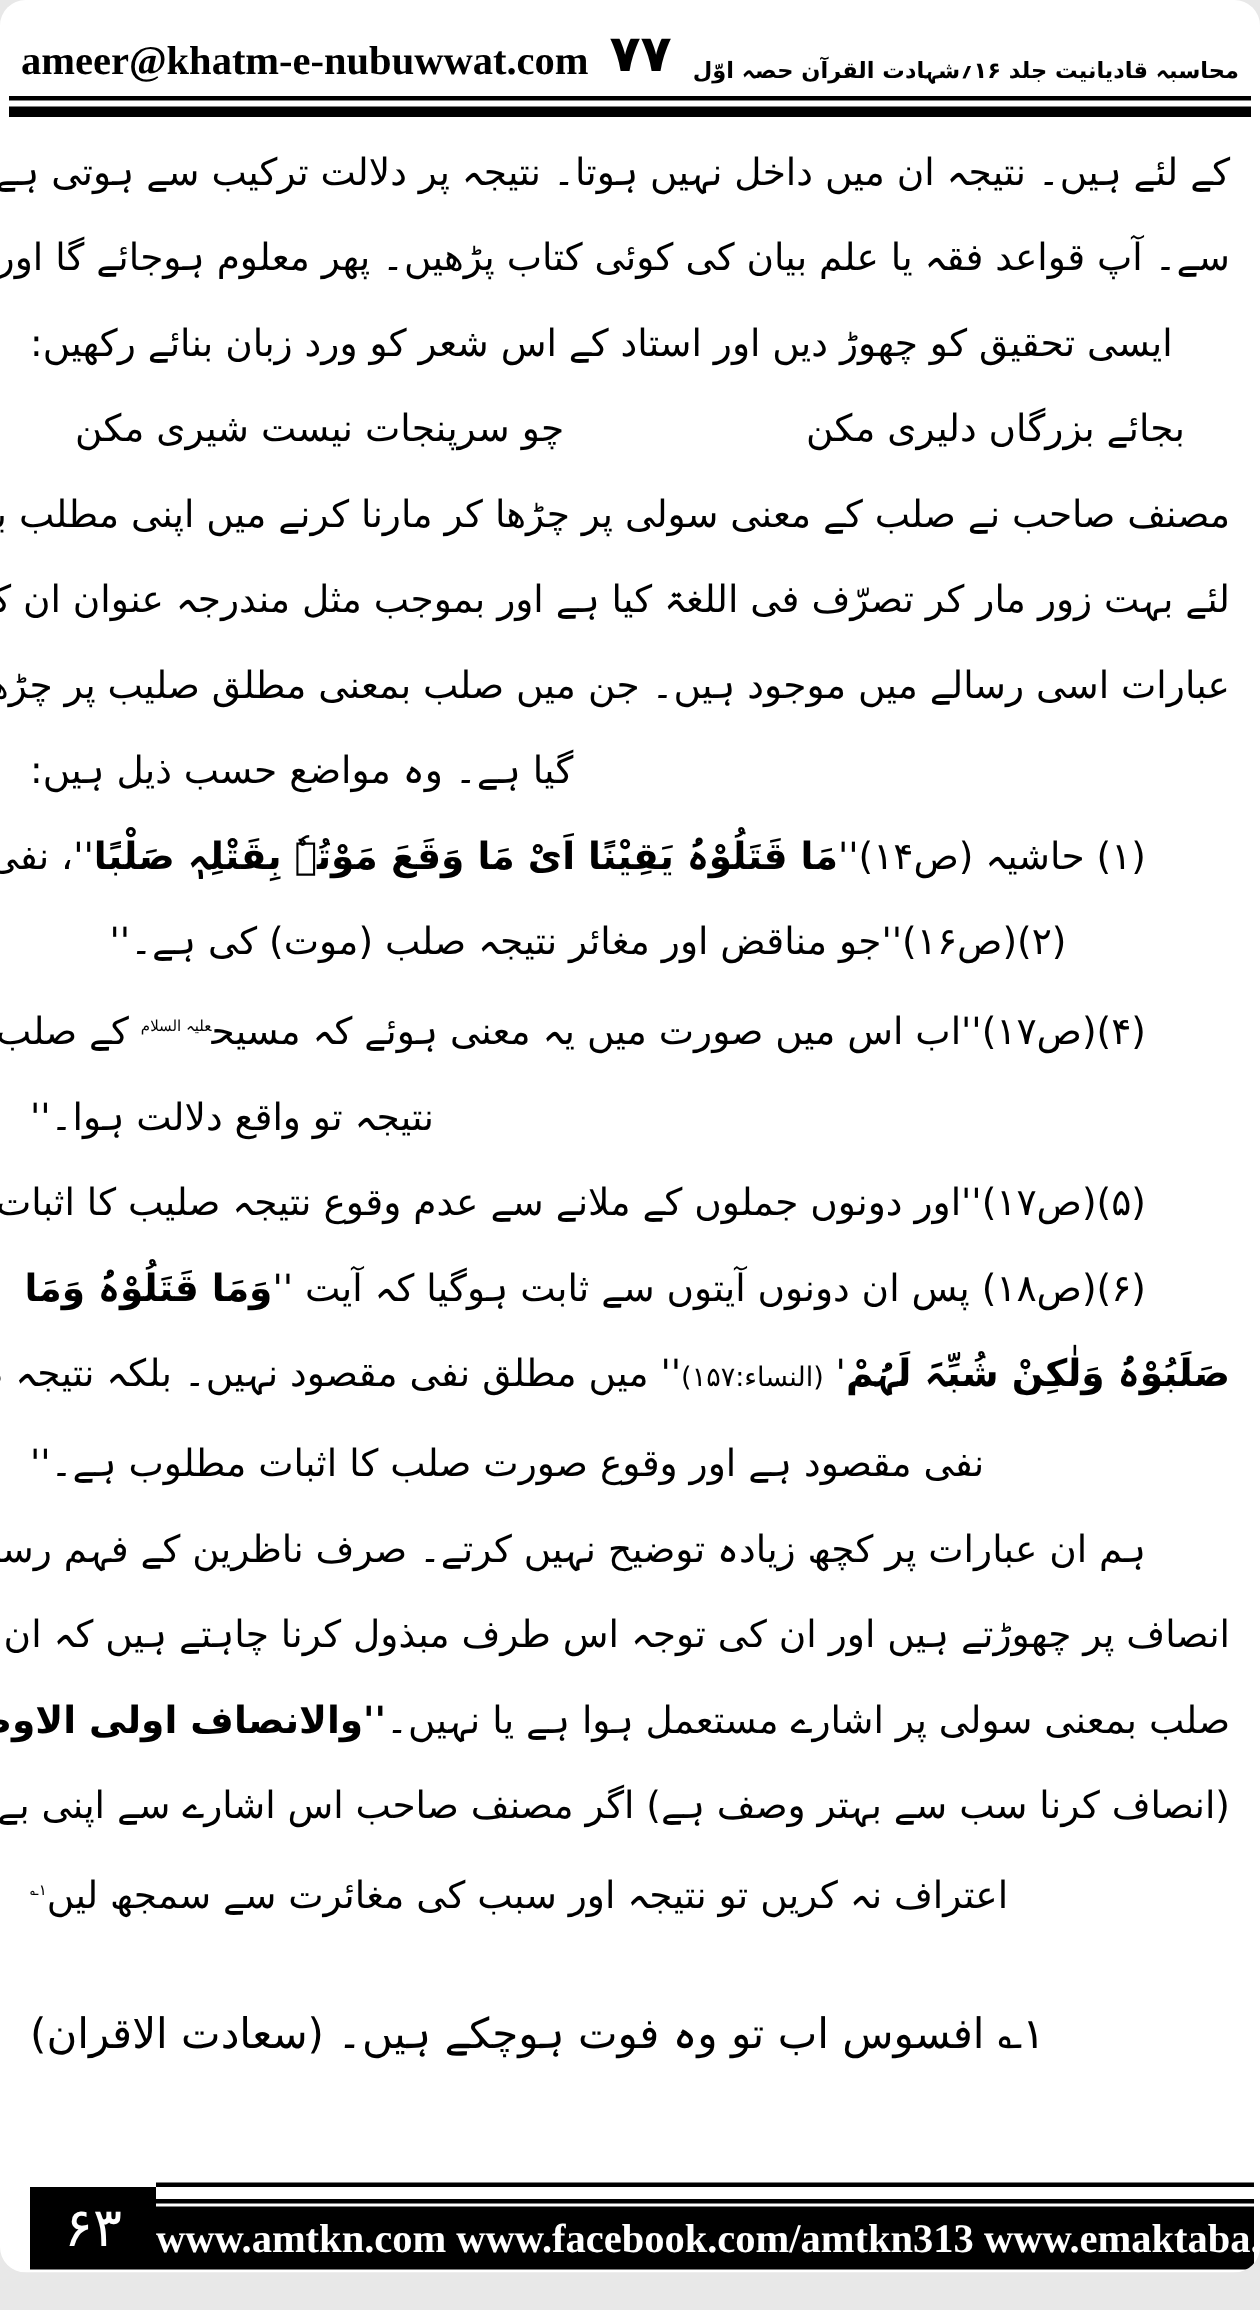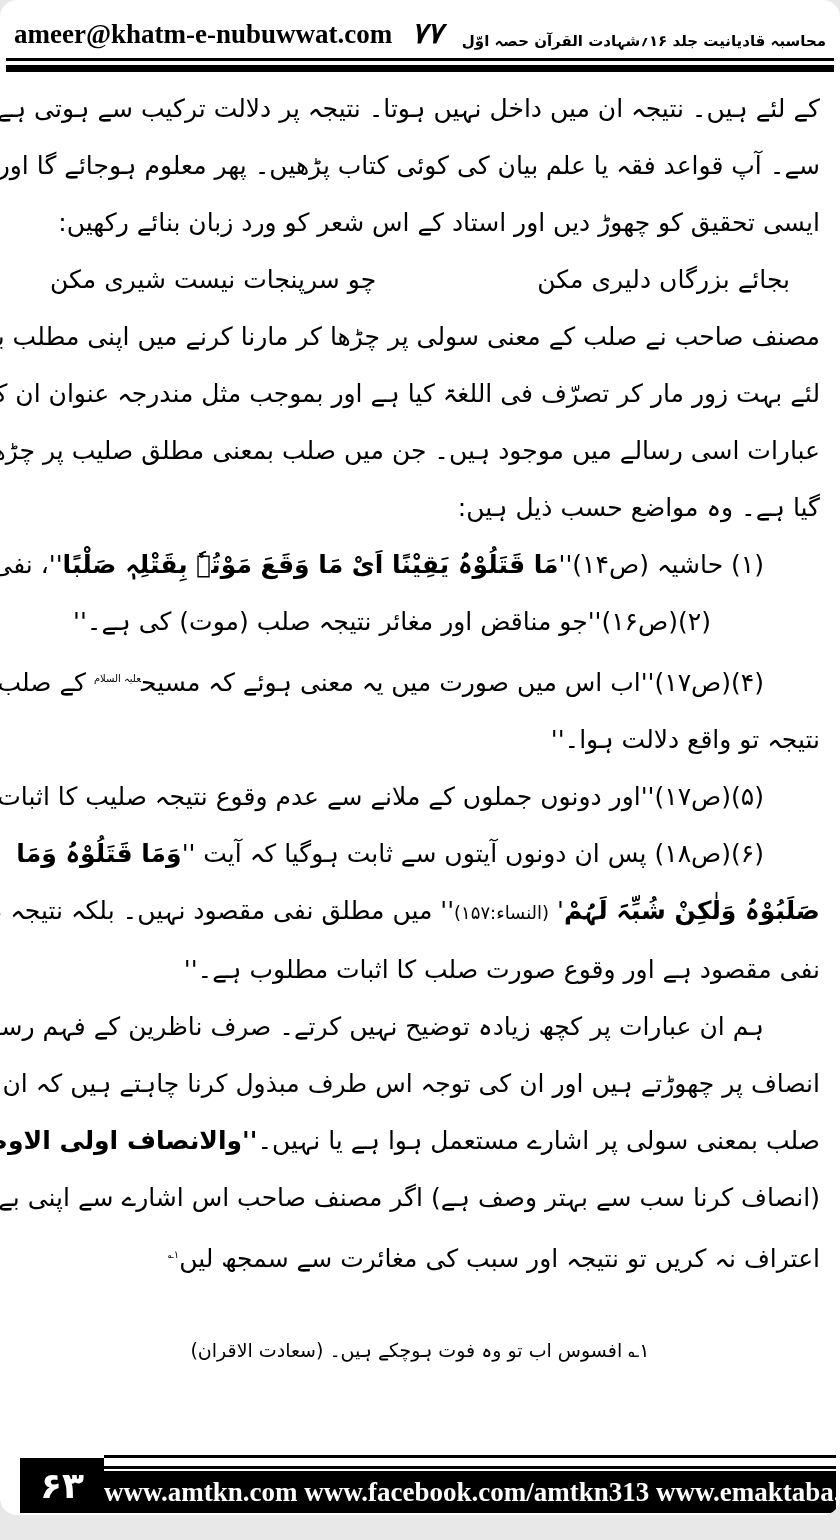--- a/index.html
+++ b/index.html
@@ -2,41 +2,41 @@
 <html><head>
 <meta charset="utf-8">
 <style>
   html,body{margin:0;padding:0;background:#e8e8e8;}
   .page{position:relative;width:840px;height:1515px;margin:0 auto;background:#ffffff;
         color:#000;overflow:hidden;font-family:"DejaVu Sans",sans-serif;border-radius:17px;}
   
   .header{display:flex;align-items:flex-end;justify-content:space-between;
           padding:16px 14px 4px 14px;}
   .header .email{font-family:"Liberation Serif",serif;font-weight:bold;font-size:27px;}
-  .header .pagenum-top{font-weight:bold;font-size:29px;direction:rtl;padding:0 6px;font-style:italic;}
+  .header .pagenum-top{font-weight:bold;font-size:34px;direction:rtl;padding:0 6px;}
   .header .title{font-weight:bold;font-size:15px;direction:rtl;white-space:nowrap;}
   .rule-top{margin:4px 6px 0 6px;height:4px;border-top:3px solid #000;border-bottom:7px solid #000;}
   
   .content{direction:rtl;padding:8px 20px 0 20px;font-size:25px;line-height:57px;}
   .line{white-space:nowrap;min-height:57px;}
   .justify{text-align:justify;text-align-last:justify;}
-  .center{text-align:right;}
+  .center{text-align:left;}
   .right{text-align:center;}
   .indent{padding-right:56px;}
   .b{font-weight:bold;}
   .u{text-decoration:underline;text-underline-offset:7px;}
   .sup{font-size:10px;vertical-align:super;}
   .sm{font-size:18px;}
   .verse{display:flex;justify-content:space-between;padding:0 30px;text-align-last:auto;}
-  .footnote{font-size:19px;margin-top:34px;text-align:center;white-space:nowrap;}
+  .footnote{font-size:28px;margin-top:34px;text-align:left;white-space:nowrap;}
   
   .footer{position:absolute;left:0;right:0;bottom:0;height:58px;}
   .page-box{position:absolute;left:20px;bottom:2px;width:84px;height:55px;background:#000;
             color:#fff;display:flex;align-items:center;justify-content:center;
-            font-size:36px;font-weight:bold;direction:rtl;}
+            font-size:36px;font-weight:normal;direction:rtl;}
   .footer-right{position:absolute;left:104px;right:4px;bottom:2px;}
   .dbl-lines{height:8px;border-top:3px solid #000;border-bottom:3px solid #000;margin-bottom:2px;}
   .links-bar{background:#000;color:#fff;text-align:center;font-family:"Liberation Serif",serif;
              font-weight:bold;font-size:27px;height:42px;line-height:42px;white-space:nowrap;}
 </style>
 </head>
 <body>
 
 <div class="page">
 

